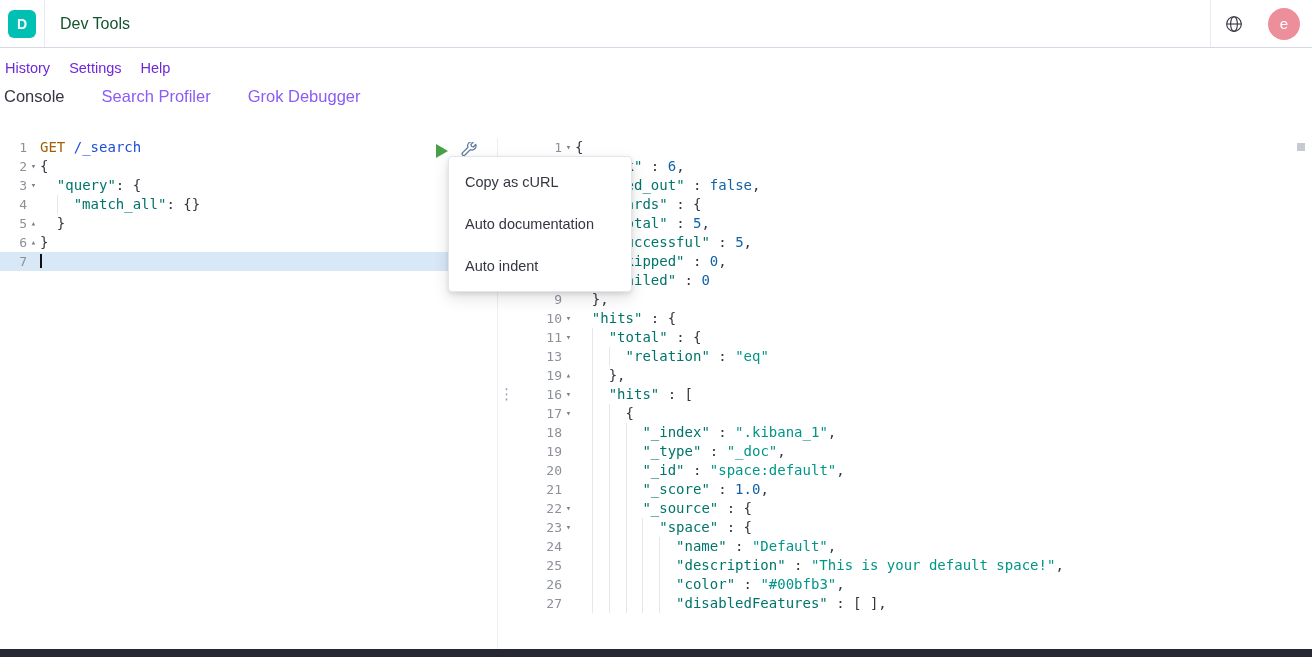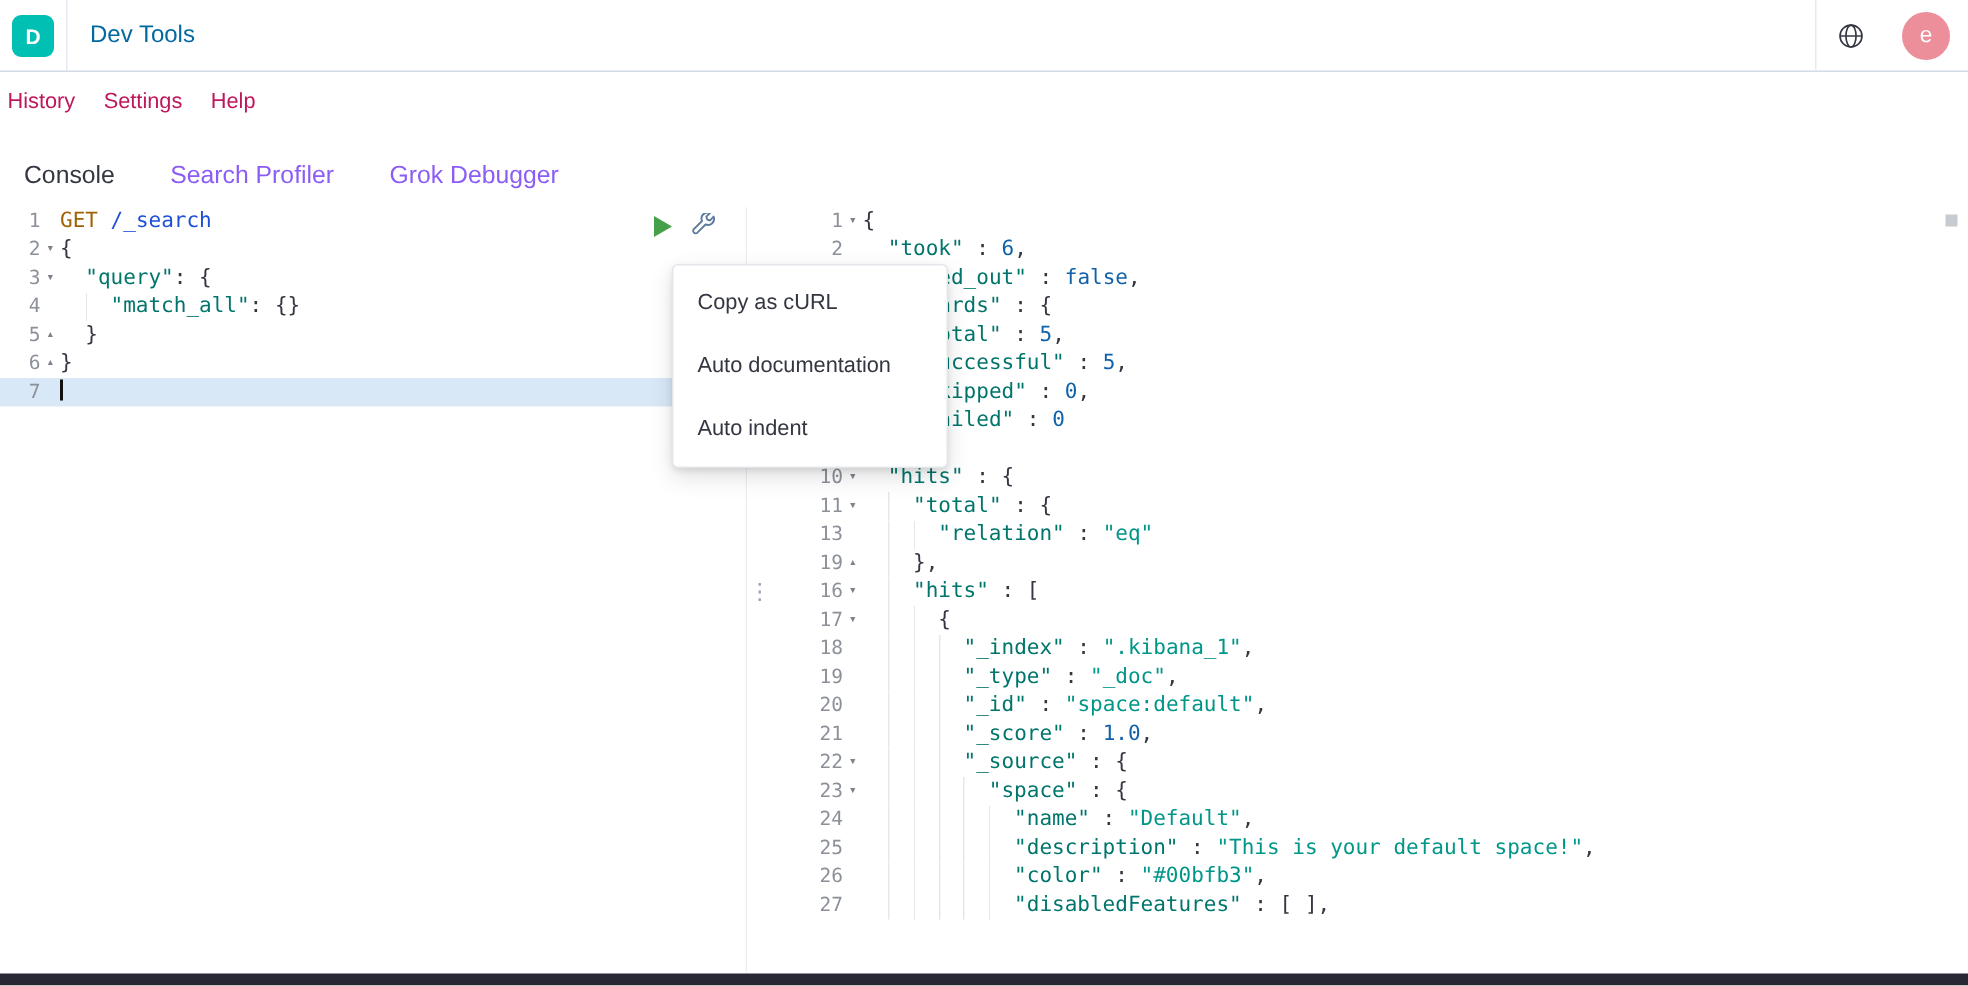--- a/index.html
+++ b/index.html
@@ -4,30 +4,30 @@
 <title>Dev Tools</title>
 <style>
   *{box-sizing:border-box;margin:0;padding:0}
   html,body{width:1312px;height:657px}
   body{position:relative;font-family:"Liberation Sans",sans-serif;background:#fff;overflow:hidden;color:#343741}
 
   
   .header{position:absolute;top:0;left:0;right:0;height:48px;background:#fff;border-bottom:1px solid #d3dae6;display:flex;align-items:center;z-index:5}
   .logo-box{width:45px;height:100%;display:flex;align-items:center;justify-content:center;border-right:1px solid #e6e9ef;cursor:pointer}
   .logo{width:28px;height:28px;border-radius:6px;background:#00bfb3;color:#fff;font-weight:bold;font-size:14px;display:flex;align-items:center;justify-content:center}
-  .app-title{margin-left:15px;font-size:16px;color:#0369a1}
+  .app-title{margin-left:15px;font-size:16px;color:#14532d}
   .header-right{margin-left:auto;display:flex;align-items:stretch;height:100%}
   .icon-btn{width:46px;border:none;background:none;display:flex;align-items:center;justify-content:center;border-left:1px solid #e6e9ef;cursor:pointer}
   .avatar-box{width:56px;display:flex;align-items:center;justify-content:center;cursor:pointer}
   .avatar{width:32px;height:32px;border-radius:50%;background:#ec8f9b;color:#fff;font-size:15px;display:flex;align-items:center;justify-content:center}
 
   
   .topnav{position:absolute;top:49px;left:0;right:0;height:37px;display:flex;align-items:center;padding-left:5px;gap:19px}
-  .nav-link{color:#be185d;font-size:14.5px;cursor:pointer;text-decoration:none}
-  .tabs{position:absolute;top:87px;left:0;right:0;height:40px;display:flex;align-items:flex-end;padding-left:16px;gap:37px}
+  .nav-link{color:#6d28d9;font-size:14.5px;cursor:pointer;text-decoration:none}
+  .tabs{position:absolute;top:87px;left:0;right:0;height:40px;display:flex;align-items:flex-start;padding-left:4px;gap:37px}
   .tab{font-size:16.5px;color:#8b5cf6;cursor:pointer}
   .tab.active{color:#343741}
 
   
   .editor-area{position:absolute;top:138px;left:0;width:1312px;height:511px;display:flex;overflow:hidden}
   .pane{position:relative;overflow:hidden;background:#fff}
   .pane-left{width:497px}
   .divider{width:18px;display:flex;align-items:center;justify-content:center;color:#98a2b3;font-size:15px;border-left:1px solid #eceff2;cursor:col-resize;user-select:none}
   .pane-right{flex:1}
 
@@ -51,21 +51,21 @@
   .tok-punct{color:#343741}
 
   
   .play-btn{position:absolute;top:5px;left:436px;width:16px;height:16px;border:none;background:none;cursor:pointer;padding:0}
   .play-tri{display:block;width:0;height:0;border-style:solid;border-width:7px 0 7px 12px;border-color:transparent transparent transparent #45a047}
   .wrench-btn{position:absolute;top:4px;left:460px;width:18px;height:18px;border:none;background:none;cursor:pointer;padding:0}
 
   .scroll-mark{position:absolute;top:5px;right:7px;width:8px;height:8px;background:#c7cad0;cursor:pointer}
 
   
-  .context-menu{position:absolute;left:448px;top:176px;width:184px;background:#fff;border:1px solid #e3e7ec;border-radius:4px;box-shadow:0 2px 4px rgba(0,0,0,.10),0 6px 16px rgba(0,0,0,.12);padding:4px 0;z-index:20}
+  .context-menu{position:absolute;left:448px;top:156px;width:184px;background:#fff;border:1px solid #e3e7ec;border-radius:4px;box-shadow:0 2px 4px rgba(0,0,0,.10),0 6px 16px rgba(0,0,0,.12);padding:4px 0;z-index:20}
   .menu-item{padding:13px 16px;font-size:14.5px;color:#343741;cursor:pointer}
 
   
   .bottom-bar{position:absolute;left:0;bottom:0;width:100%;height:8px;background:#272833;z-index:30}
 </style>
 </head>
 <body>
 
 <header class="header">
   <div class="logo-box">

